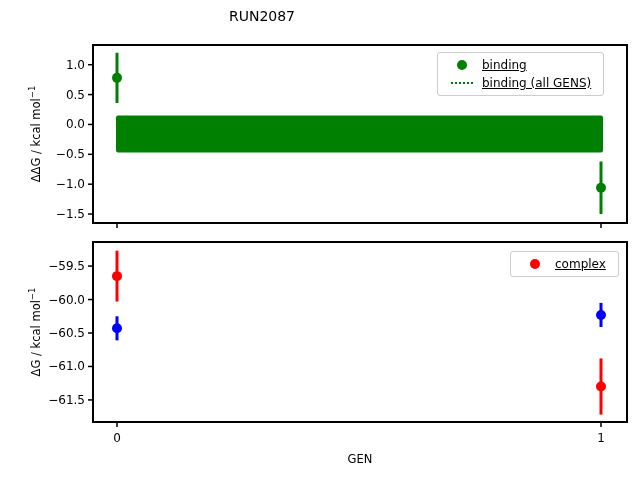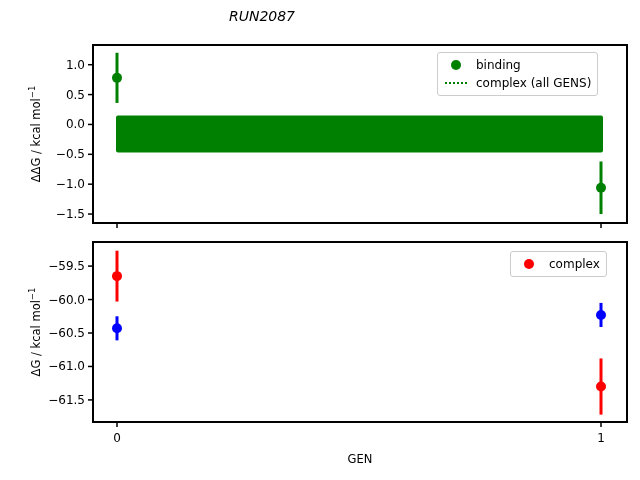--- a/index.html
+++ b/index.html
@@ -1,21 +1,21 @@
 <!DOCTYPE html>
 <html><head>
 <meta charset="utf-8">
 <style>
   html, body { margin:0; padding:0; background:#ffffff; }
   body { width:640px; height:480px; position:relative; overflow:hidden; font-family:"DejaVu Sans", sans-serif; color:#000; }
-  .title { position:absolute; left:0; width:524px; top:8px; text-align:center; font-size:14px;font-style:italic; }
+  .title { position:absolute; left:0; width:524px; top:8px; text-align:center; font-size:14px; }
   svg { position:absolute; left:0; top:0; }
   .tick { font-size:12px; font-family:"DejaVu Sans", sans-serif; }
   .lab { font-size:11.5px; font-family:"DejaVu Sans", sans-serif; }
-  .legend { position:absolute; background:rgba(255,255,255,0.8); border:1px solid #cccccc; border-radius:3px; font-size:12px; padding:3px 6px; }
+  .legend { position:absolute; background:rgba(255,255,255,0.8); border:1px solid #cccccc; border-radius:3px; font-size:12px; padding:3px 12px;text-decoration:underline; }
   .leg-row { display:flex; align-items:center; height:18px; }
   .leg-mark { width:24px; display:flex; justify-content:center; align-items:center; margin-right:8px; }
   .dot { width:10px; height:10px; border-radius:50%; }
   .dotted { width:22px; border-top:2px dotted #008000; }
 </style>
 </head>
 <body>
 
 <div class="title">RUN2087</div>
 
@@ -73,21 +73,21 @@
   <div class="leg-row">
     <span class="leg-mark">
         <span class="dot" style="background:#008000"></span>
       </span>
     <span>binding</span>
   </div>
   <div class="leg-row">
     <span class="leg-mark">
         <span class="dotted"></span>
       </span>
-    <span>complex (all GENS)</span>
+    <span>binding (all GENS)</span>
   </div>
 </div>
 
 <div class="legend" style="left:510px; top:251px;">
   <div class="leg-row">
     <span class="leg-mark">
         <span class="dot" style="background:#ff0000"></span>
       </span>
     <span>complex</span>
   </div>

